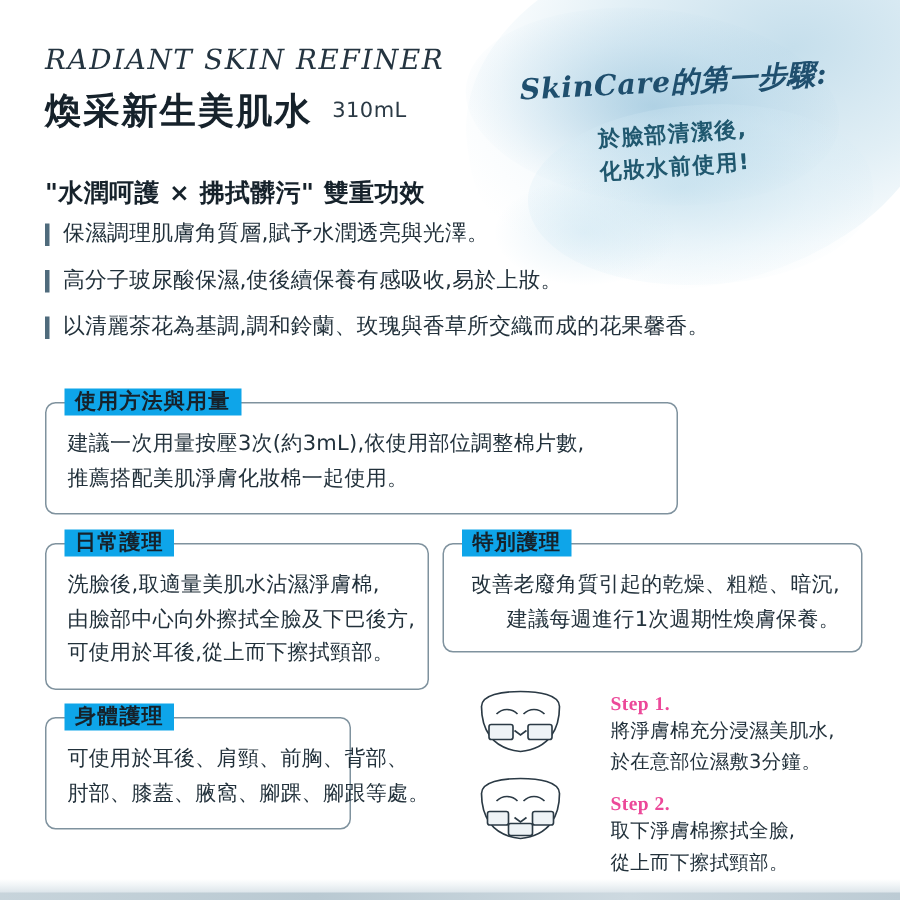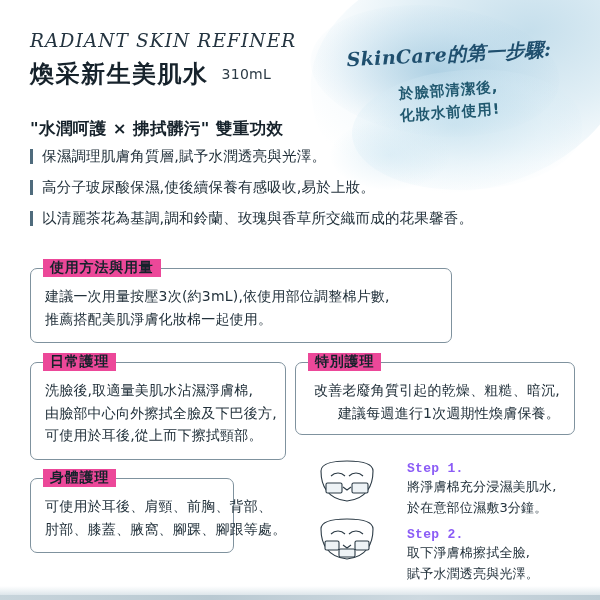--- a/index.html
+++ b/index.html
@@ -168,21 +168,21 @@
   }
   .titled-box {
     border: 1px solid #7f929e;
     border-radius: 7px;
     position: relative;
   }
   .titled-label {
     position: absolute;
     top: -10px;
     left: 12px;
-    background: #ec4899;
+    background: #0ea5e9;
     padding: 0 7px;
     font-size: 14px;
     font-weight: 700;
     letter-spacing: 0.8px;
     color: #16222b;
     white-space: nowrap;
   }
   .titled-body {
     padding: 16px 14px 12px 14px;
     font-size: 14px;
@@ -213,24 +213,24 @@
   .face-art {
     width: 104px;
     flex: 0 0 104px;
     padding-top: 4px;
   }
   .steps-text {
     flex: 1;
     padding-top: 6px;
   }
   .step-head {
-    font-family: Liberation Mono, monospace;
+    font-family: Liberation Serif, serif;
     font-size: 13px;
     font-weight: 700;
-    color: #8b5cf6;
+    color: #ec4899;
     letter-spacing: 0.3px;
   }
   .step-body {
     font-size: 13px;
     line-height: 1.55;
     color: #22313b;
     letter-spacing: 0.2px;
     margin-top: 1px;
     white-space: nowrap;
   }
@@ -333,18 +333,18 @@
         </g>
       </svg>
     </div>
     <div class="steps-text">
       <div class="step-head">Step 1.</div>
       <div class="step-body">將淨膚棉充分浸濕美肌水,</div>
       <div class="step-body">於在意部位濕敷3分鐘。</div>
       <div class="step-gap"></div>
       <div class="step-head">Step 2.</div>
       <div class="step-body">取下淨膚棉擦拭全臉,</div>
-      <div class="step-body">賦予水潤透亮與光澤。</div>
+      <div class="step-body">從上而下擦拭頸部。</div>
     </div>
   </div>
 
   <div class="bottom-strip"></div>
 </div>
 
 </body></html>

